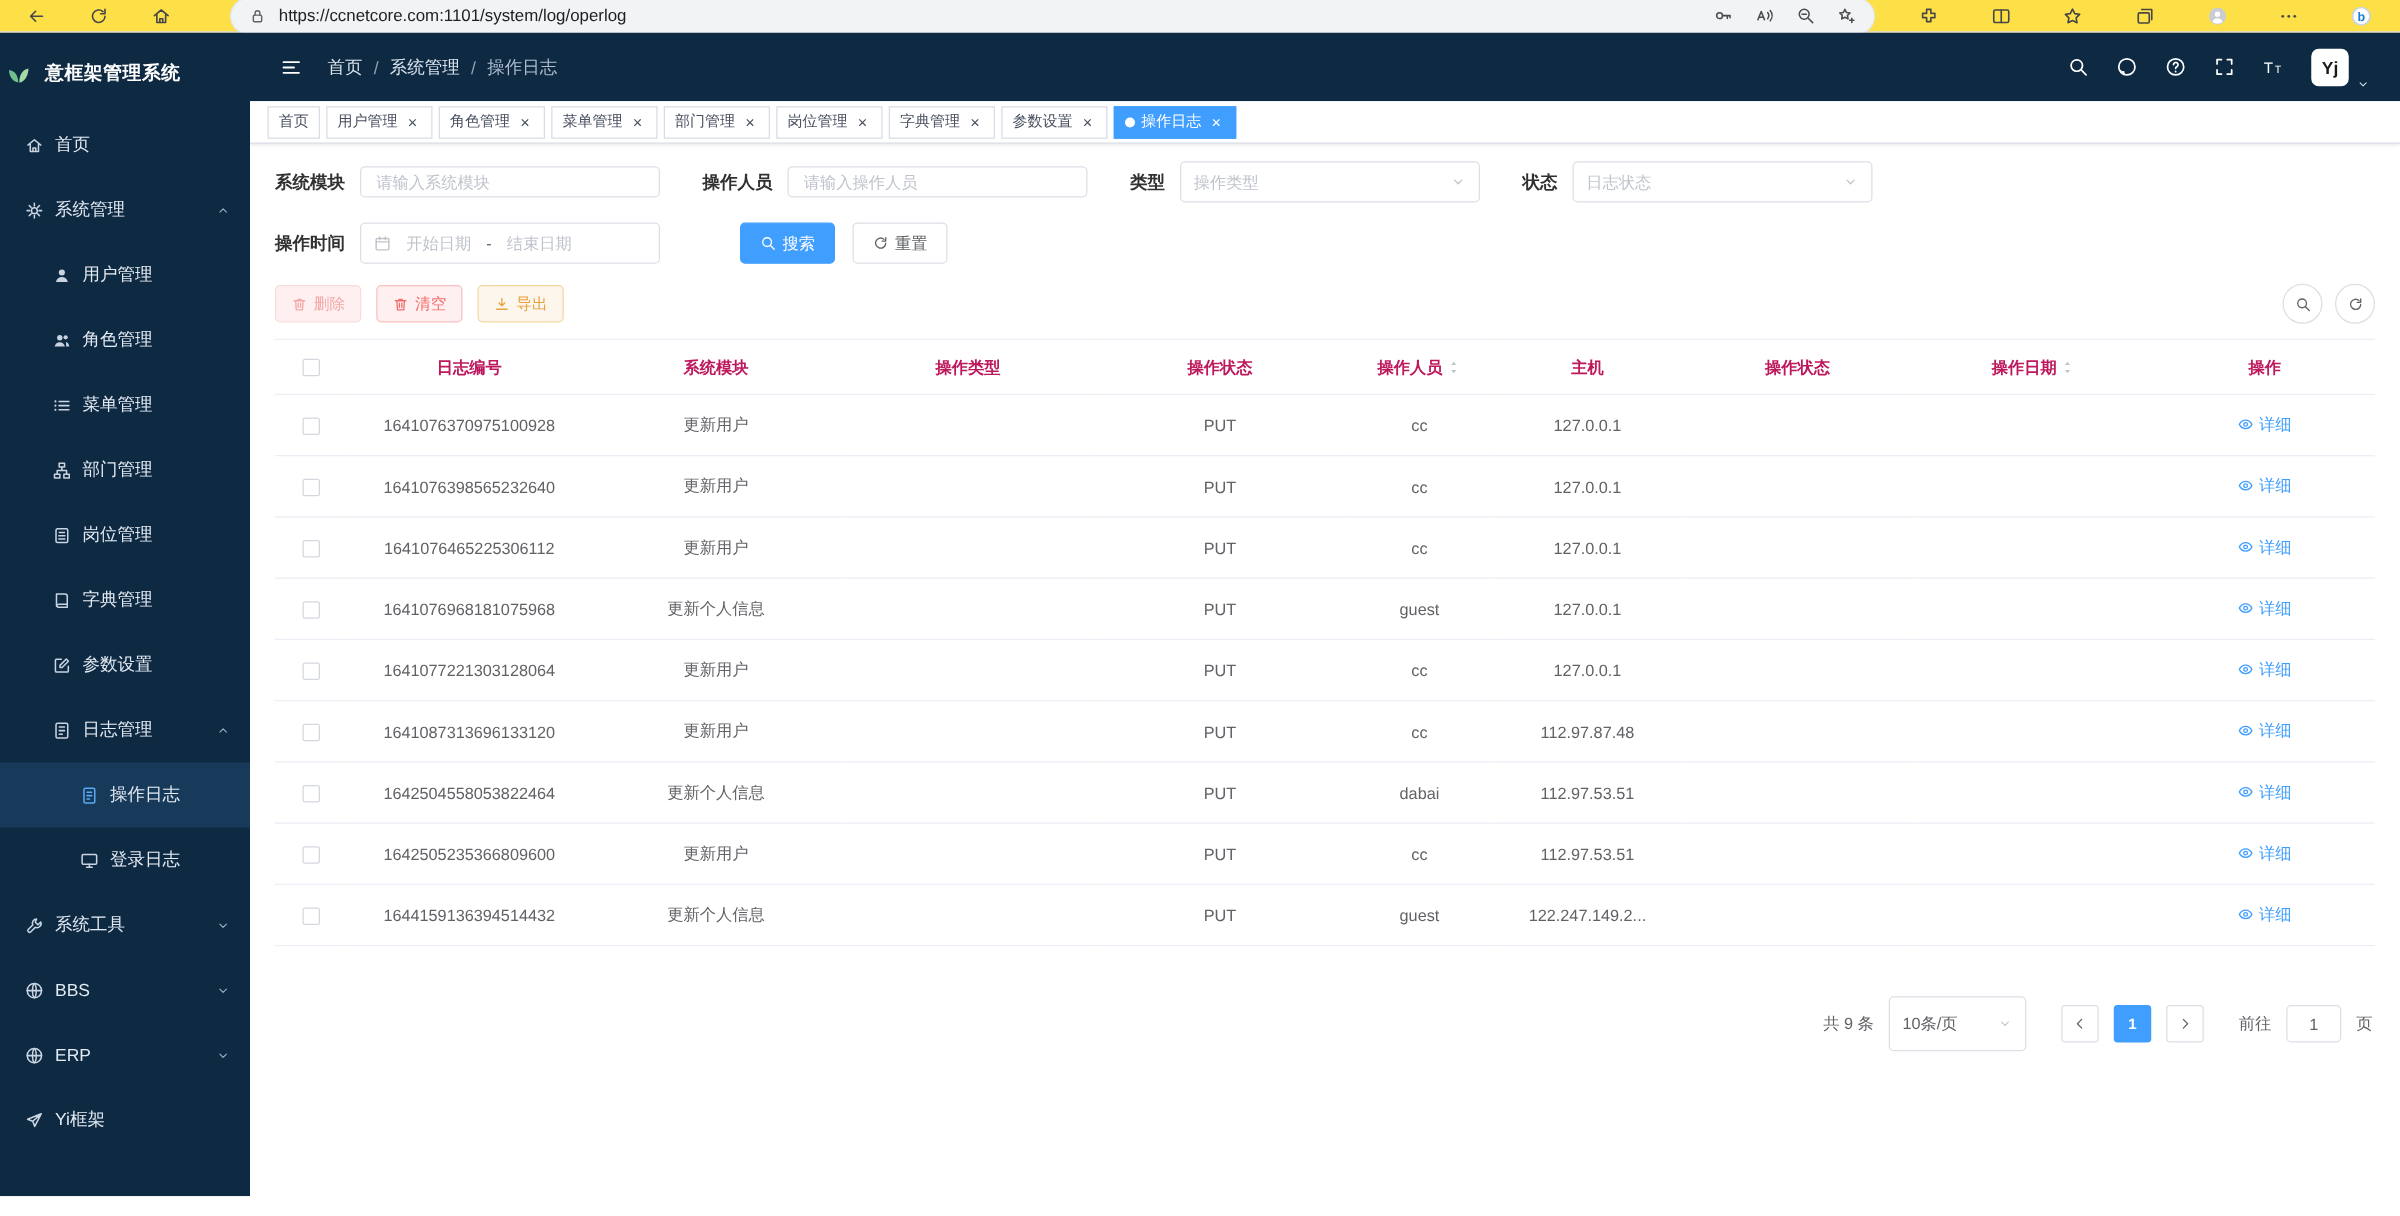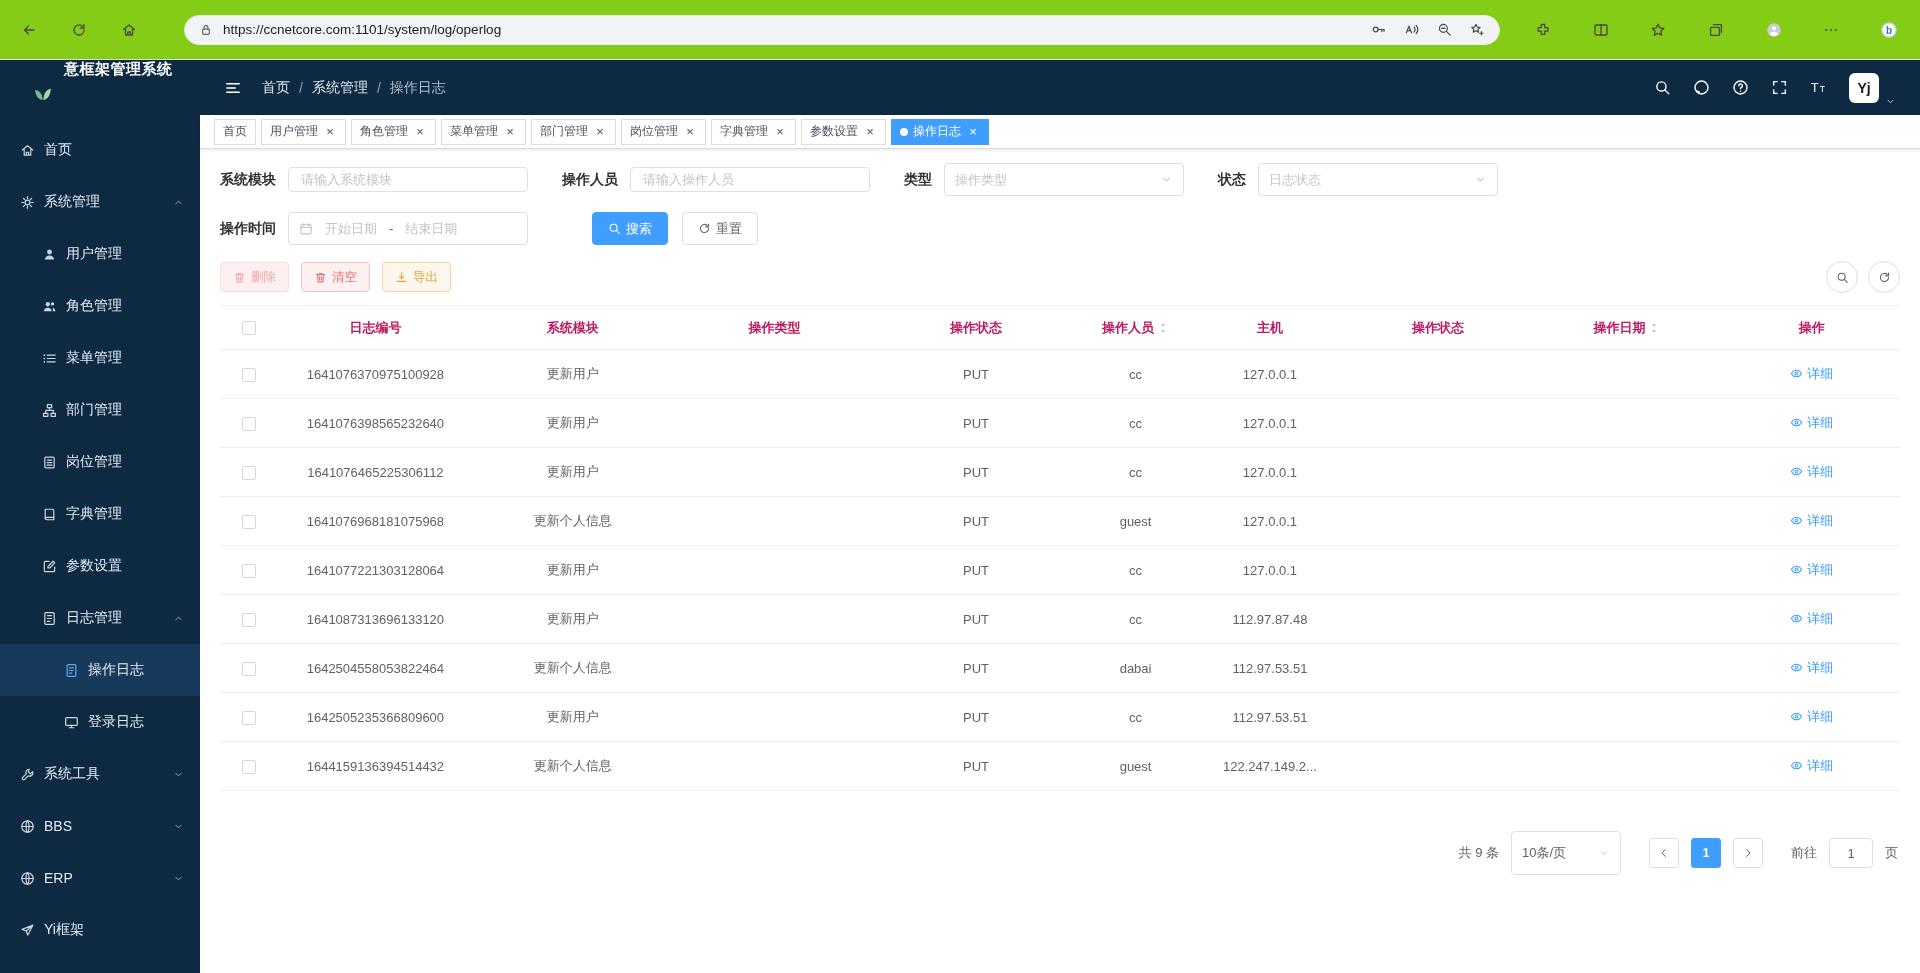--- a/index.html
+++ b/index.html
@@ -3,35 +3,35 @@
 <meta charset="utf-8">
 <style>
 :root{--accent:#409eff;--danger:#f56c6c;--warning:#e6a23c;--sidebar-bg:#0e2a43}
 *{box-sizing:border-box;margin:0;padding:0}
 body{width:1920px;height:973px;overflow:hidden;background:#fff;color:#303133;
   font-family:"Liberation Sans","DejaVu Sans",sans-serif;font-size:13px}
 .ic{display:inline-flex;align-items:center;justify-content:center;line-height:1}
 .ic svg{display:block}
 
 
-.browser-bar{height:60px;background:#84cc16;border-bottom:1px solid #dadce0;display:flex;align-items:center;padding:0 10px}
+.browser-bar{height:26px;background:#fde047;border-bottom:1px solid #dadce0;display:flex;align-items:center;padding:0 10px}
 .b-group{display:flex;align-items:center;gap:12px}
 .b-btn{width:38px;height:32px;display:inline-flex;align-items:center;justify-content:center;color:#474747;font-size:16px;border-radius:6px;cursor:pointer}
 .address-bar{width:1316px;height:30px;margin-left:36px;background:#f1f3f4;border:1px solid #e4e7ea;border-radius:15px;display:flex;align-items:center;padding:0 14px;font-size:13.5px;color:#202124}
 .address-bar>.ic{color:#5f6368;font-size:14px}
 .address-bar .url{flex:1;margin-left:10px;white-space:nowrap;overflow:hidden;cursor:text}
 .urlbar-icons{display:flex;align-items:center;gap:18px;color:#4a4a4a}
 .urlbar-icons .ic{font-size:15px;cursor:pointer}
 .browser-right{flex:1;display:flex;align-items:center;justify-content:space-between;padding:0 6px 0 28px;color:#474747}
 .browser-right .b-btn{width:30px;height:30px}
 
 
 .app{display:flex;height:931px;overflow:hidden}
 .sidebar{width:200px;min-width:200px;background:var(--sidebar-bg);overflow:hidden}
-.logo-row{height:64px;display:flex;padding-left:32px;gap:10px}
+.logo-row{height:64px;display:flex;align-items:center;padding-left:4px;gap:10px}
 .logo-row .ic{font-size:22px}
 .logo-text{color:#fff;font-size:15px;font-weight:bold;letter-spacing:.5px;white-space:nowrap}
 .menu{display:flex;flex-direction:column}
 .menu-item{height:52px;display:flex;align-items:center;font-size:14px;color:#e3eaf2;cursor:pointer;position:relative;white-space:nowrap}
 .menu-item .mi{margin-right:9px;font-size:15px;color:#c9d4e0}
 .menu-item.lv1{padding-left:20px}
 .menu-item.lv2{padding-left:42px}
 .menu-item.lv3{padding-left:64px}
 .menu-item.active{background:#17395a}
 .menu-item.active .mi{color:#5aa9f2}

